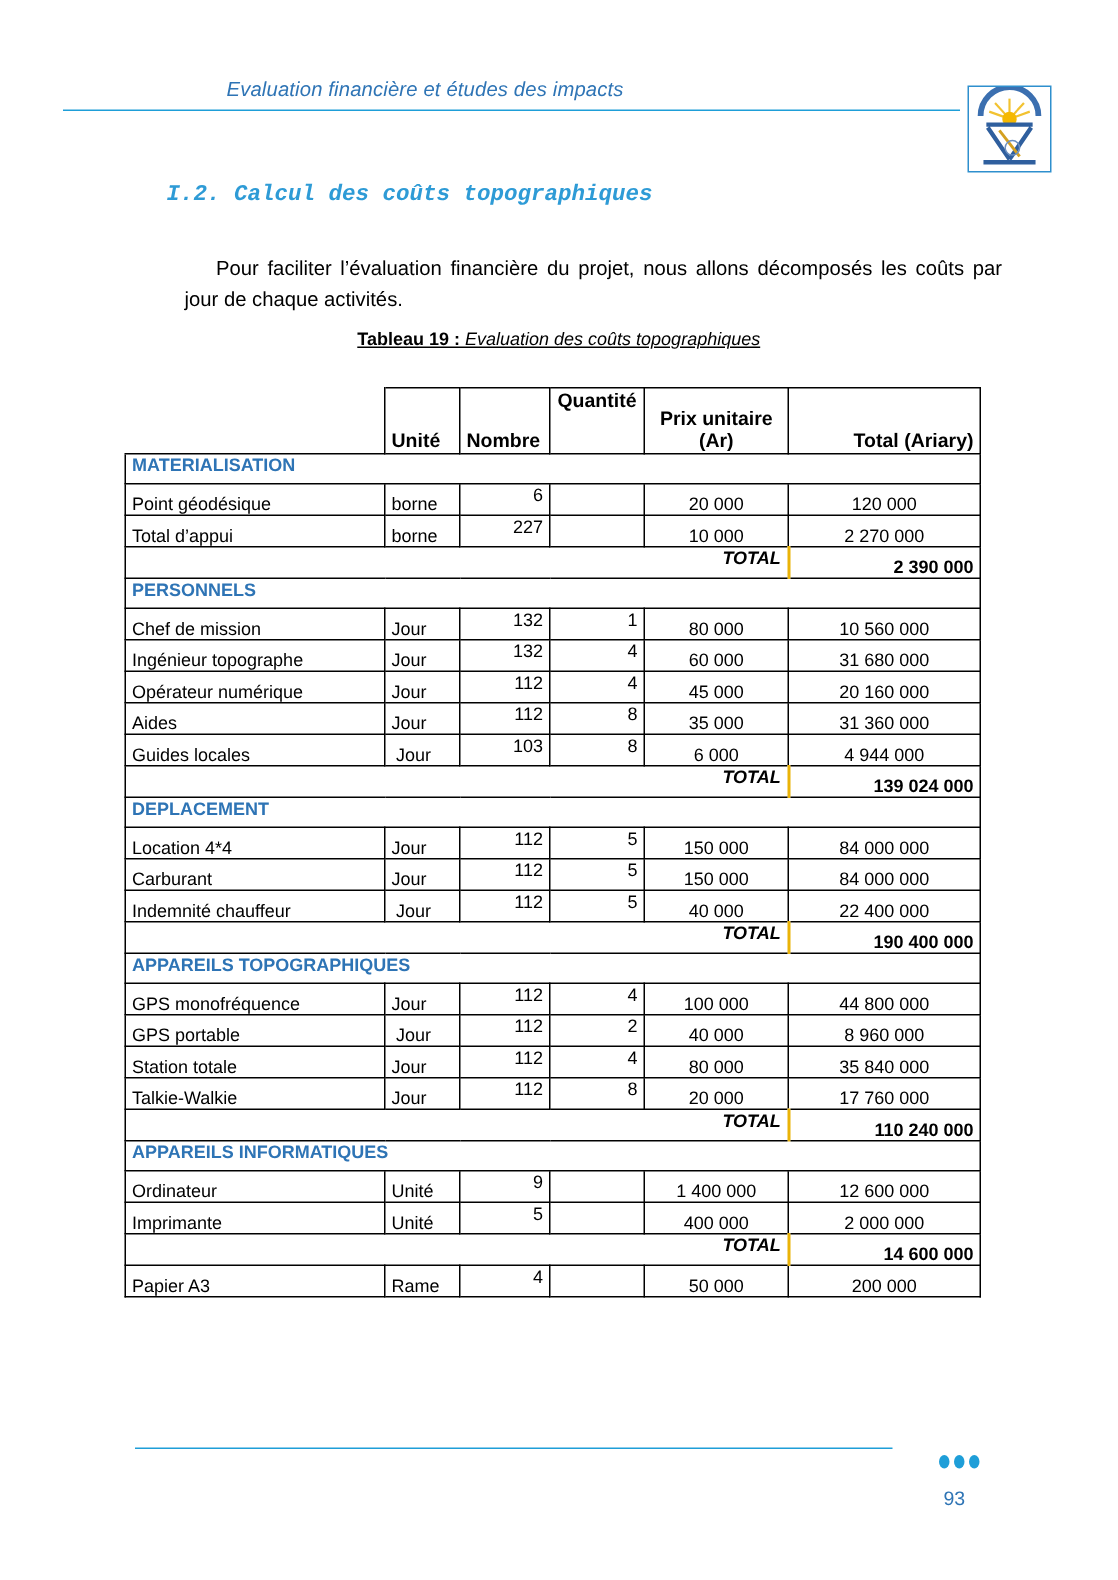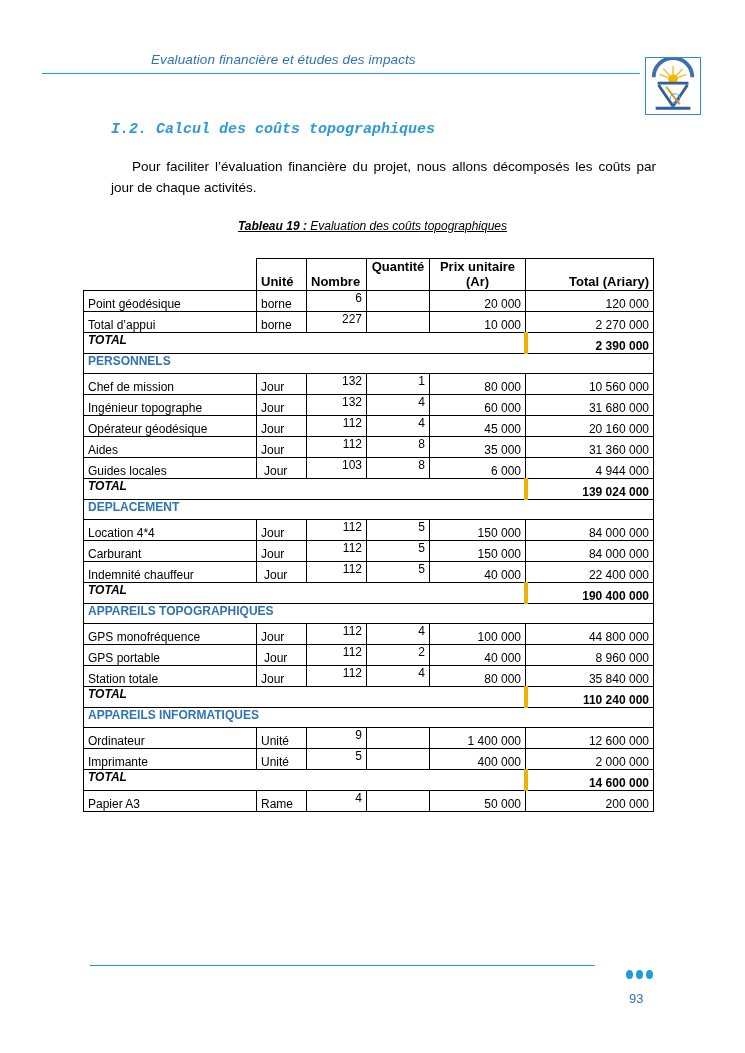--- a/index.html
+++ b/index.html
@@ -9,47 +9,47 @@
     .header-rule { position: absolute; left: 42px; top: 73px; width: 598px; height: 0; border-top: 1.2px solid #1e9ed8; }
     .logo { position: absolute; left: 645px; top: 57px; width: 56px; height: 58px; border: 1.5px solid #2e8fce; box-sizing: border-box; background: #fff; }
     .logo svg { width: 100%; height: 100%; display: block; }
 
     .section-heading { position: absolute; left: 111px; top: 121px; font-family: Liberation Mono, monospace; font-weight: bold; font-style: italic; font-size: 15px; color: #2e9bd6; }
 
     .intro { position: absolute; left: 111px; top: 156px; width: 545px; font-size: 13.5px; line-height: 21px; text-indent: 21px; text-align: justify; }
 
     .caption { position: absolute; left: 0; width: 745px; top: 219px; text-align: center; font-size: 12px; }
     .caption span { text-decoration: underline; }
-    .caption .cap-label { font-weight: bold; font-style: italic; }
+    .caption .cap-label { font-weight: bold; }
     .caption .cap-text { font-style: italic; }
 
     table.costs { position: absolute; left: 83px; top: 258px; width: 570px; border-collapse: collapse; font-size: 12px; table-layout: fixed; }
     table.costs td, table.costs th { border: 1px solid #000; padding: 0 4px; height: 20px; overflow: hidden; white-space: nowrap; }
     table.costs col.c1 { width: 173px; }
     table.costs col.c2 { width: 50px; }
     table.costs col.c3 { width: 60px; }
     table.costs col.c4 { width: 63px; }
     table.costs col.c5 { width: 96px; }
     table.costs col.c6 { width: 128px; }
 
     table.costs thead th { font-family: Liberation Sans, sans-serif; font-weight: bold; font-size: 13px; height: 21px; vertical-align: bottom; padding-bottom: 1px; }
     table.costs thead th.blank { border-top: none; border-left: none; border-bottom: 1px solid #000; }
     table.costs thead th.h-unit, table.costs thead th.h-nombre { text-align: left; padding-left: 4px; }
     table.costs thead th.h-qte { vertical-align: top; padding-top: 0; text-align: center; }
-    table.costs thead th.h-prix { vertical-align: top; padding-top: 0; text-align: center; line-height: 15px; }
+    table.costs thead th.h-prix { vertical-align: top; padding-top: 12px; text-align: center; line-height: 15px; }
     table.costs thead th.h-total { text-align: right; }
 
     tr.section td { color: #2e74b5; font-weight: bold; font-size: 12px; height: 19px; vertical-align: top; }
     tr.item td { vertical-align: bottom; height: 20px; padding-bottom: 0; }
-    tr.item td.num { text-align: right; }
+    tr.item td.num { text-align: center; }
     tr.item td.qte { text-align: right; vertical-align: top; }
     tr.item td.nombre { text-align: right; vertical-align: top; }
     tr.item td.unit.indent { padding-left: 7px; }
     tr.total td { height: 20px; }
-    tr.total td.tot-label { font-weight: bold; font-style: italic; vertical-align: top; border-right: 4px solid #eab308; }
+    tr.total td.tot-label { text-align: right; font-weight: bold; font-style: italic; vertical-align: top; border-right: 2px solid #eab308; }
     tr.total td.tot-value { text-align: right; font-weight: bold; vertical-align: bottom; }
 
     .footer-rule { position: absolute; left: 90px; top: 965px; width: 505px; border-top: 1.2px solid #1e9ed8; }
     .footer-dots { position: absolute; left: 626px; top: 970px; display: flex; gap: 3px; }
     .footer-dots span { width: 7px; height: 9px; border-radius: 50%; background: #1e9ed8; display: block; }
     .page-number { position: absolute; left: 629px; top: 991px; font-size: 13px; color: #2e74b5; text-align: center; }
   </style>
 </head>
 <body>
 
@@ -67,21 +67,21 @@
     </g>
     <circle cx="28" cy="22" r="5" fill="#f5b800"></circle>
     <path d="M12 26 L44 26 M13 28 L28 50 M43 28 L28 50 M10 52 L46 52" stroke="#2f5f9e" stroke-width="3" fill="none"></path>
     <path d="M21 30 L35 48" stroke="#d4a020" stroke-width="2"></path>
     <circle cx="30" cy="42" r="5" fill="none" stroke="#6a8fc0" stroke-width="1"></circle>
   </svg>
 </div>
 
 <div class="section-heading">I.2. Calcul des coûts topographiques</div>
 
-<p class="intro" style="margin:0;">Pour faciliter l’évaluation financière du projet, nous allons décomposés les coûts par jour de chaque activités.</p>
+<p class="intro" style="margin:12px;">Pour faciliter l’évaluation financière du projet, nous allons décomposés les coûts par jour de chaque activités.</p>
 
 <div class="caption">
   <span class="cap-label">Tableau 19 :</span><span class="cap-text"> Evaluation des coûts topographiques</span>
 </div>
 
 <table class="costs">
   <colgroup>
     <col class="c1">
       <col class="c2">
       <col class="c3">
@@ -96,20 +96,23 @@
       <th class="h-nombre">Nombre</th>
       <th class="h-qte">Quantité</th>
       <th class="h-prix">
           <div>Prix unitaire</div>
           <div>(Ar)</div>
         </th>
       <th class="h-total">Total (Ariary)</th>
     </tr>
   </thead>
   <tbody id="table-body">
+      <tr class="section">
+        <td colspan="6">MATERIALISATION</td>
+      </tr>
       <tr class="item">
         <td>Point géodésique</td>
         <td class="unit">borne</td>
         <td class="nombre">6</td>
         <td class="qte"></td>
         <td class="num">20 000</td>
         <td class="num">120 000</td>
       </tr>
       <tr class="item">
         <td>Total d’appui</td>
@@ -136,21 +139,21 @@
       </tr>
       <tr class="item">
         <td>Ingénieur topographe</td>
         <td class="unit">Jour</td>
         <td class="nombre">132</td>
         <td class="qte">4</td>
         <td class="num">60 000</td>
         <td class="num">31 680 000</td>
       </tr>
       <tr class="item">
-        <td>Opérateur géodésique</td>
+        <td>Opérateur numérique</td>
         <td class="unit">Jour</td>
         <td class="nombre">112</td>
         <td class="qte">4</td>
         <td class="num">45 000</td>
         <td class="num">20 160 000</td>
       </tr>
       <tr class="item">
         <td>Aides</td>
         <td class="unit">Jour</td>
         <td class="nombre">112</td>
@@ -220,20 +223,28 @@
         <td class="num">40 000</td>
         <td class="num">8 960 000</td>
       </tr>
       <tr class="item">
         <td>Station totale</td>
         <td class="unit">Jour</td>
         <td class="nombre">112</td>
         <td class="qte">4</td>
         <td class="num">80 000</td>
         <td class="num">35 840 000</td>
+      </tr>
+      <tr class="item">
+        <td>Talkie-Walkie</td>
+        <td class="unit">Jour</td>
+        <td class="nombre">112</td>
+        <td class="qte">8</td>
+        <td class="num">20 000</td>
+        <td class="num">17 760 000</td>
       </tr>
       <tr class="total">
         <td colspan="5" class="tot-label">TOTAL</td>
         <td class="tot-value">110 240 000</td>
       </tr>
       <tr class="section">
         <td colspan="6">APPAREILS INFORMATIQUES</td>
       </tr>
       <tr class="item">
         <td>Ordinateur</td>

